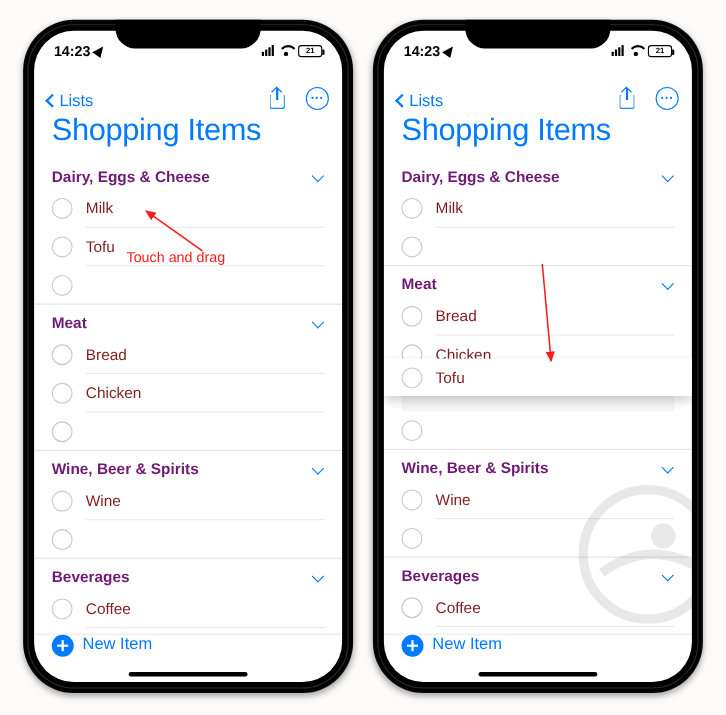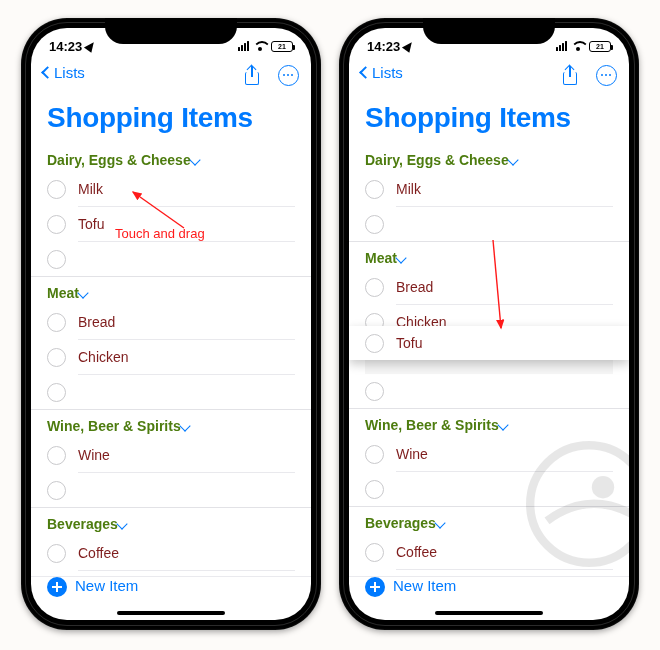--- a/index.html
+++ b/index.html
@@ -15,36 +15,36 @@
   .sig{display:inline-flex;align-items:flex-end;gap:1px;height:10px}
   .sig i{width:2px;background:#000;border-radius:.5px}
   .sig i:nth-child(1){height:4px}.sig i:nth-child(2){height:6px}.sig i:nth-child(3){height:8px}.sig i:nth-child(4){height:10px}
   .wifi{width:14px;height:10px;position:relative}
   .wifi::before{content:"";position:absolute;left:0;top:0;width:14px;height:14px;border:2px solid #000;border-radius:50%;clip-path:polygon(0 0,100% 0,50% 55%)}
   .wifi::after{content:"";position:absolute;left:5px;top:6px;width:4px;height:4px;background:#000;border-radius:50%}
   .bat{width:22px;height:11px;border:1px solid #000;border-radius:3px;position:relative;display:flex;align-items:center;justify-content:center;font-size:7px;font-weight:700}
   .bat::after{content:"";position:absolute;right:-3px;top:3px;width:2px;height:5px;background:#000;border-radius:0 1px 1px 0}
   .loc{width:0;height:0;border-left:5px solid transparent;border-right:4px solid transparent;border-bottom:10px solid #000;transform:rotate(35deg)}
 
-  .nav{height:36px;display:flex;align-items:flex-start;justify-content:space-between;padding:0 12px}
+  .nav{height:36px;display:flex;align-items:flex-end;justify-content:space-between;padding:0 12px}
   .nav-left{display:flex;align-items:center;gap:2px;color:#007aff;font-size:15px}
   .nav-right{display:flex;align-items:center;gap:14px}
   .nav-ico{width:22px;height:22px;display:flex;align-items:center;justify-content:center}
   .chev-l{width:9px;height:9px;border-left:2.3px solid #007aff;border-bottom:2.3px solid #007aff;transform:rotate(45deg)}
   .share-ico{position:relative;width:14px;height:18px}
   .share-ico::before{content:"";position:absolute;left:0;top:6px;width:12px;height:12px;border:1.8px solid #007aff;border-top:none;border-radius:2px}
   .share-ico::after{content:"";position:absolute;left:6px;top:0;width:2px;height:11px;background:#007aff}
   .share-arrow{position:absolute;left:2.5px;top:0;width:7px;height:7px;border-left:1.8px solid #007aff;border-top:1.8px solid #007aff;transform:rotate(45deg)}
   .more-ico{width:21px;height:21px;border:1.8px solid #007aff;border-radius:50%;display:flex;align-items:center;justify-content:center;gap:1.5px}
   .more-ico i{width:2.5px;height:2.5px;background:#007aff;border-radius:50%}
 
-  .title{color:#007aff;font-size:28px;font-weight:700;padding:2px 16px 10px;letter-spacing:-.3px}
+  .title{color:#007aff;font-size:28px;font-weight:400;padding:2px 16px 10px;letter-spacing:-.3px}
   .content{flex:1;overflow:hidden;position:relative}
   .sect{padding:0 16px}
-  .sect-head{display:flex;align-items:center;padding:8px 0 4px;font-size:14px;font-weight:700;color:#4d7c0f}
+  .sect-head{display:flex;justify-content:space-between;align-items:center;padding:8px 0 4px;font-size:14px;font-weight:700;color:#701a75}
   .sect-chev{width:8px;height:8px;border-right:1.8px solid #007aff;border-bottom:1.8px solid #007aff;transform:rotate(45deg);margin-right:2px}
   .row{display:flex;align-items:center;height:34px;gap:12px}
   .row .circle{width:19px;height:19px;border:1.6px solid #c9c9cc;border-radius:50%;flex:none}
   .row .lbl{font-size:14px;color:#7f1d1d}
   .row-sep{height:1px;background:#e9e9ed;margin-left:31px}
   .sect-sep{height:1px;background:#e2e2e6}
 
   
   .dragging{position:absolute;left:0;right:0;background:#fff;box-shadow:0 4px 10px rgba(0,0,0,.22);z-index:8}
   .drag-shadow{height:34px;background:rgba(0,0,0,.04)}

